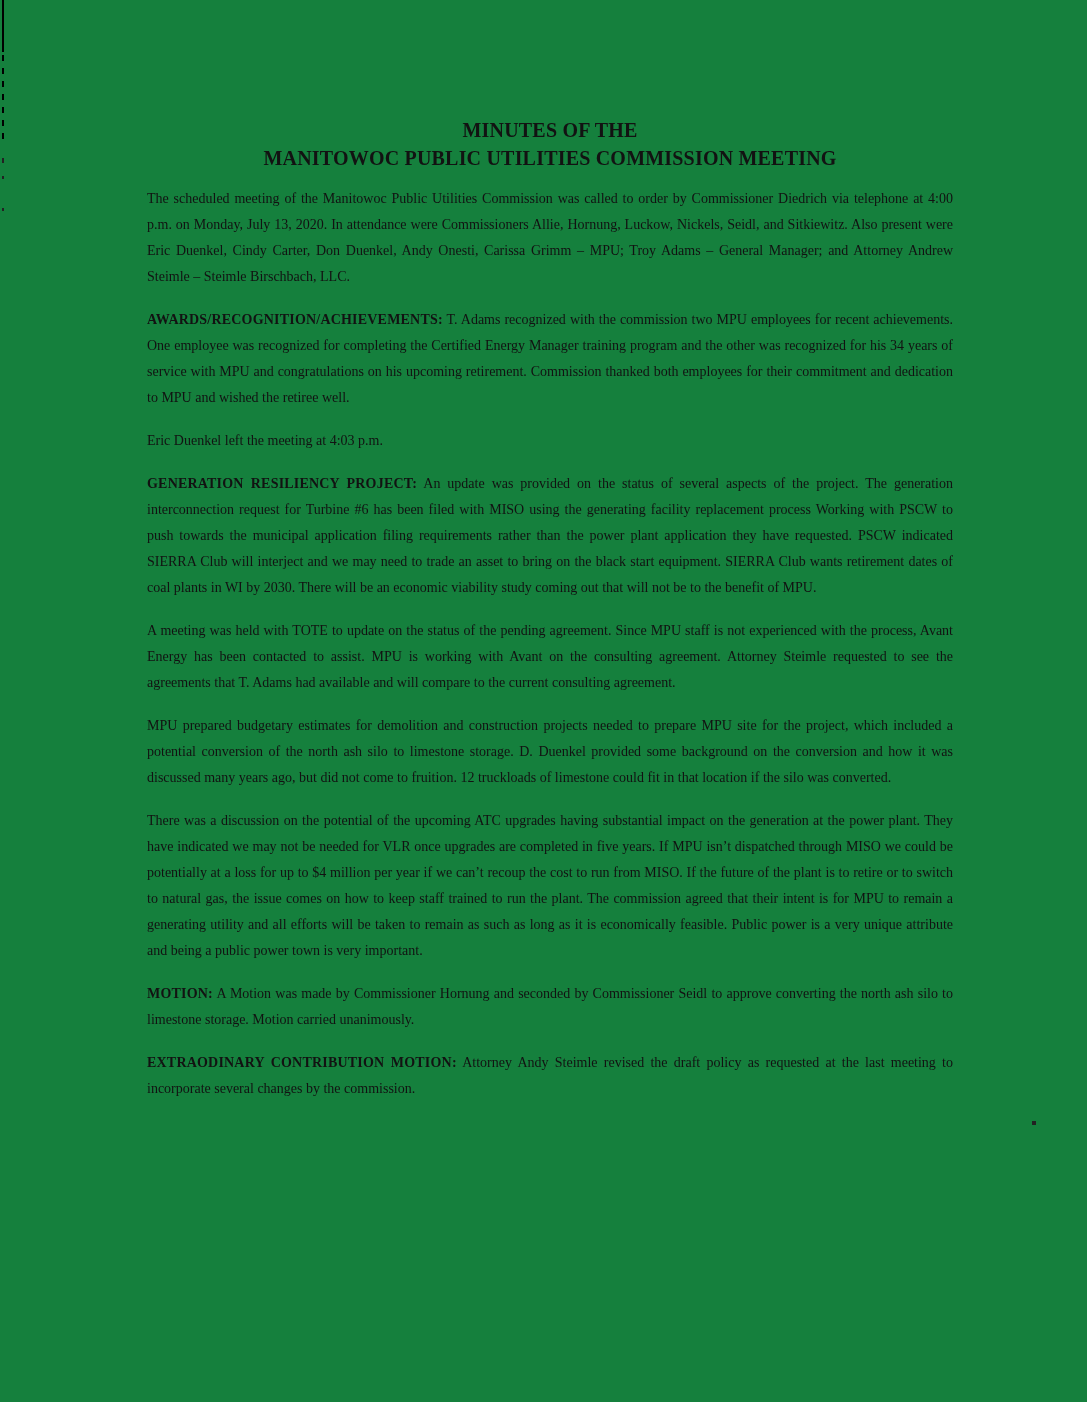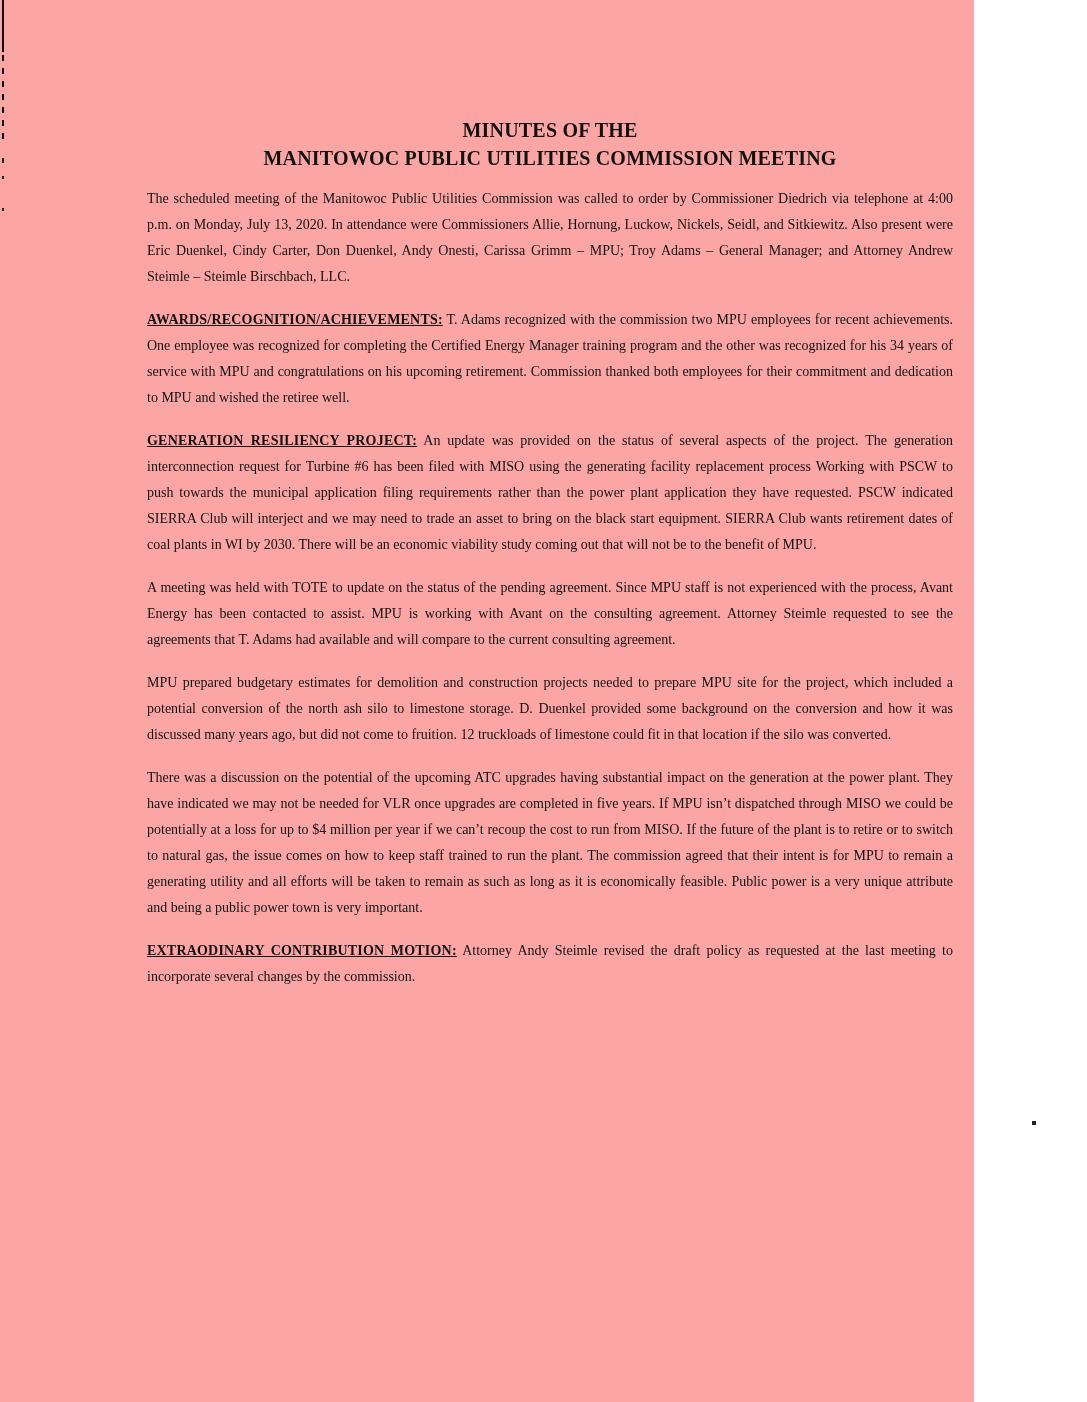--- a/index.html
+++ b/index.html
@@ -5,23 +5,23 @@
   html, body {
     margin: 0;
     padding: 0;
     background: #ffffff;
     width: 1087px;
     height: 1402px;
     overflow: hidden;
   }
   .page {
     position: relative;
-    width: 974px;
+    width: 1087px;
     height: 1402px;
-    background: #fca5a5;
+    background: #15803d;
     font-family: "Liberation Serif", "DejaVu Serif", serif;
     color: #121212;
   }
   .content {
     position: absolute;
     left: 147px;
     top: 116px;
     width: 806px;
   }
   .doc-title {
@@ -34,21 +34,20 @@
   }
   .para {
     font-size: 14px;
     line-height: 26px;
     text-align: justify;
     margin: 0 0 17px 0;
   }
   .para-heading {
     font-weight: bold;
     letter-spacing: 0.2px;
-    text-decoration: underline;
   }
   
   .scan-line-seg {
     position: absolute;
     width: 2px;
     background: #000;
   }
   .scan-line-dashed {
     position: absolute;
     width: 2px;
@@ -85,20 +84,24 @@
     <p class="para">
       <strong class="para-heading"></strong>
       <span>The scheduled meeting of the Manitowoc Public Utilities Commission was called to order by Commissioner Diedrich via telephone at 4:00 p.m. on Monday, July 13, 2020. In attendance were Commissioners Allie, Hornung, Luckow, Nickels, Seidl, and Sitkiewitz. Also present were Eric Duenkel, Cindy Carter, Don Duenkel, Andy Onesti, Carissa Grimm – MPU; Troy Adams – General Manager; and Attorney Andrew Steimle – Steimle Birschbach, LLC.</span>
     </p>
 
     <p class="para">
       <strong class="para-heading">AWARDS/RECOGNITION/ACHIEVEMENTS:</strong>
       <span>T. Adams recognized with the commission two MPU employees for recent achievements. One employee was recognized for completing the Certified Energy Manager training program and the other was recognized for his 34 years of service with MPU and congratulations on his upcoming retirement. Commission thanked both employees for their commitment and dedication to MPU and wished the retiree well.</span>
     </p>
 
+    <p class="para">
+      <strong class="para-heading"></strong>
+      <span>Eric Duenkel left the meeting at 4:03 p.m.</span>
+    </p>
 
     <p class="para">
       <strong class="para-heading">GENERATION RESILIENCY PROJECT:</strong>
       <span>An update was provided on the status of several aspects of the project. The generation interconnection request for Turbine #6 has been filed with MISO using the generating facility replacement process Working with PSCW to push towards the municipal application filing requirements rather than the power plant application they have requested. PSCW indicated SIERRA Club will interject and we may need to trade an asset to bring on the black start equipment. SIERRA Club wants retirement dates of coal plants in WI by 2030. There will be an economic viability study coming out that will not be to the benefit of MPU.</span>
     </p>
 
     <p class="para">
       <strong class="para-heading"></strong>
       <span>A meeting was held with TOTE to update on the status of the pending agreement. Since MPU staff is not experienced with the process, Avant Energy has been contacted to assist. MPU is working with Avant on the consulting agreement. Attorney Steimle requested to see the agreements that T. Adams had available and will compare to the current consulting agreement.</span>
     </p>
@@ -106,20 +109,24 @@
     <p class="para">
       <strong class="para-heading"></strong>
       <span>MPU prepared budgetary estimates for demolition and construction projects needed to prepare MPU site for the project, which included a potential conversion of the north ash silo to limestone storage. D. Duenkel provided some background on the conversion and how it was discussed many years ago, but did not come to fruition. 12 truckloads of limestone could fit in that location if the silo was converted.</span>
     </p>
 
     <p class="para">
       <strong class="para-heading"></strong>
       <span>There was a discussion on the potential of the upcoming ATC upgrades having substantial impact on the generation at the power plant. They have indicated we may not be needed for VLR once upgrades are completed in five years. If MPU isn’t dispatched through MISO we could be potentially at a loss for up to $4 million per year if we can’t recoup the cost to run from MISO. If the future of the plant is to retire or to switch to natural gas, the issue comes on how to keep staff trained to run the plant. The commission agreed that their intent is for MPU to remain a generating utility and all efforts will be taken to remain as such as long as it is economically feasible. Public power is a very unique attribute and being a public power town is very important.</span>
     </p>
 
+    <p class="para">
+      <strong class="para-heading">MOTION:</strong>
+      <span>A Motion was made by Commissioner Hornung and seconded by Commissioner Seidl to approve converting the north ash silo to limestone storage. Motion carried unanimously.</span>
+    </p>
 
     <p class="para">
       <strong class="para-heading">EXTRAODINARY CONTRIBUTION MOTION:</strong>
       <span>Attorney Andy Steimle revised the draft policy as requested at the last meeting to incorporate several changes by the commission.</span>
     </p>
 
   </div>
 </div>
 
 </body></html>

